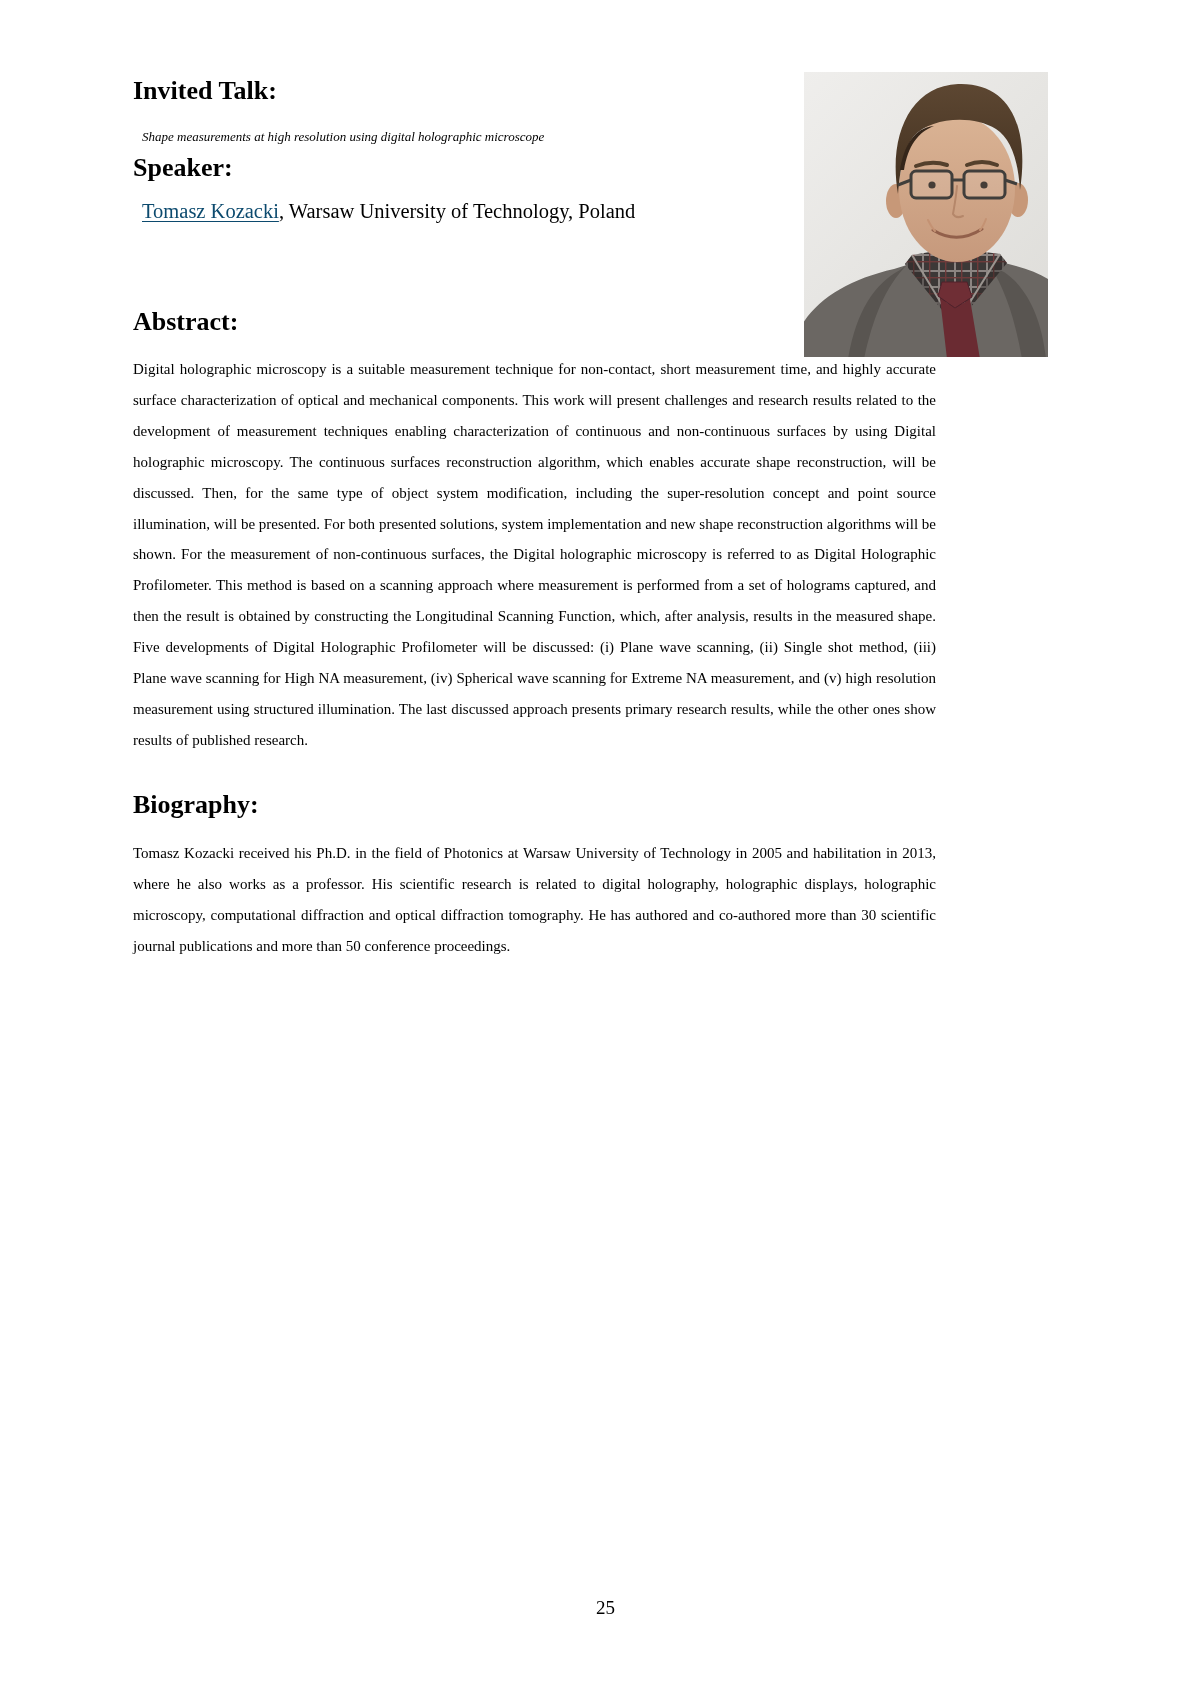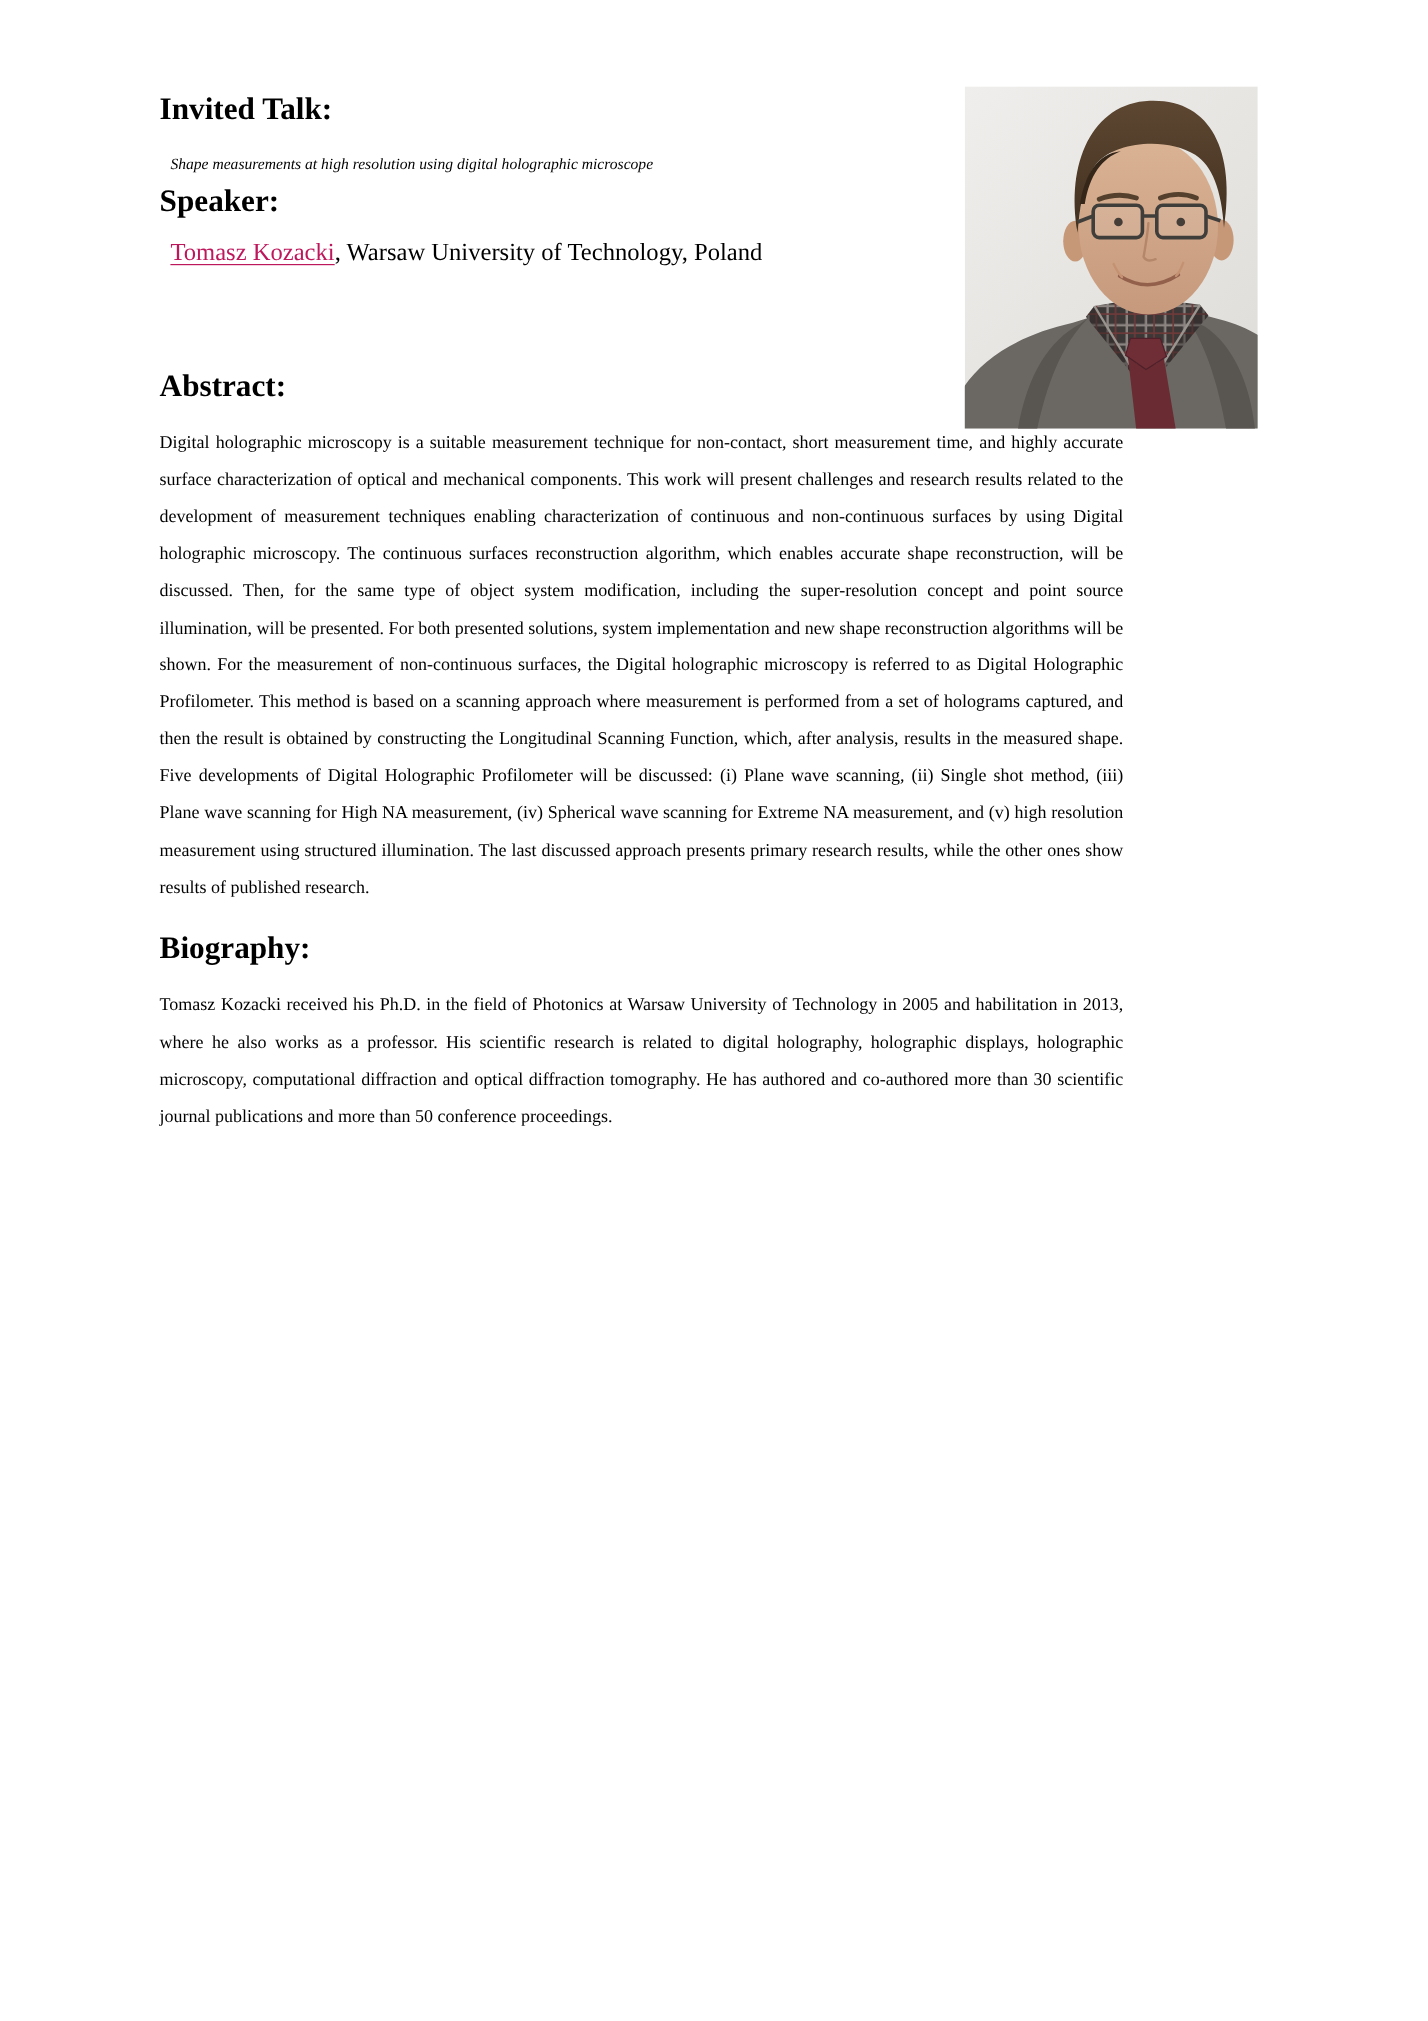--- a/index.html
+++ b/index.html
@@ -29,28 +29,28 @@
     text-indent: 9px;
     font-style: italic;
   }
   .speaker-line {
     font-size: 20.5px;
     line-height: 32px;
     margin: 12px 0 0 0;
     text-indent: 9px;
   }
   .speaker-name {
-    color: #be185d;
+    color: #0c4a6e;
     text-decoration: underline;
     text-decoration-thickness: 1px;
     text-underline-offset: 3px;
     cursor: pointer;
   }
   .h-abstract { margin-top: 80px; }
-  .h-bio { margin-top: 19px; }
+  .h-bio { margin-top: 34px; }
   .body-text {
     font-size: 15px;
     line-height: 30.9px;
     text-align: justify;
     margin: 17px 0 0 0;
   }
   .bio-text { margin-top: 18px; }
   .photo-frame {
     position: absolute;
     left: 804px;
@@ -153,14 +153,15 @@
 
     <h2 class="heading h-abstract">Abstract:</h2>
 
     <p class="body-text">Digital holographic microscopy is a suitable measurement technique for non-contact, short measurement time, and highly accurate surface characterization of optical and mechanical components.  This work will present challenges and research results related to the development of measurement techniques enabling characterization of continuous and non-continuous surfaces by using Digital holographic microscopy. The continuous surfaces reconstruction algorithm, which enables accurate shape reconstruction, will be discussed. Then, for the same type of object system modification, including the super-resolution concept and point source illumination, will be presented. For both presented solutions, system implementation and new shape reconstruction algorithms will be shown. For the measurement of non-continuous surfaces, the Digital holographic microscopy is referred to as Digital Holographic Profilometer. This method is based on a scanning approach where measurement is performed from a set of holograms captured, and then the result is obtained by constructing the Longitudinal Scanning Function, which, after analysis, results in the measured shape. Five developments of Digital Holographic Profilometer will be discussed: (i) Plane wave scanning, (ii) Single shot method, (iii) Plane wave scanning for High NA measurement, (iv) Spherical wave scanning for Extreme NA measurement, and (v) high resolution measurement using structured illumination. The last discussed approach presents primary research results, while the other ones show results of published research.</p>
 
     <h2 class="heading h-bio">Biography:</h2>
 
     <p class="body-text bio-text">Tomasz Kozacki received his Ph.D. in the field of Photonics at Warsaw University of Technology in 2005 and habilitation in 2013, where he also works as a professor. His scientific research is related to digital holography, holographic displays, holographic microscopy, computational diffraction and optical diffraction tomography. He has authored and co-authored more than 30 scientific journal publications and more than 50 conference proceedings.</p>
   </div>
 
+  <div class="page-number">25</div>
 
 </div>
 
 </body></html>

